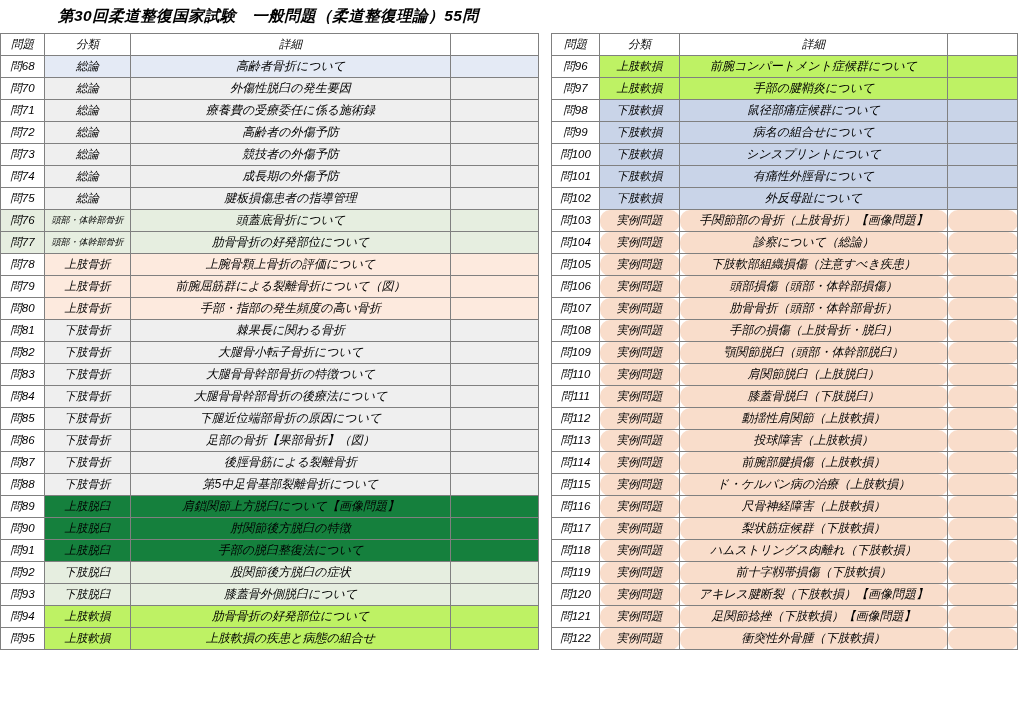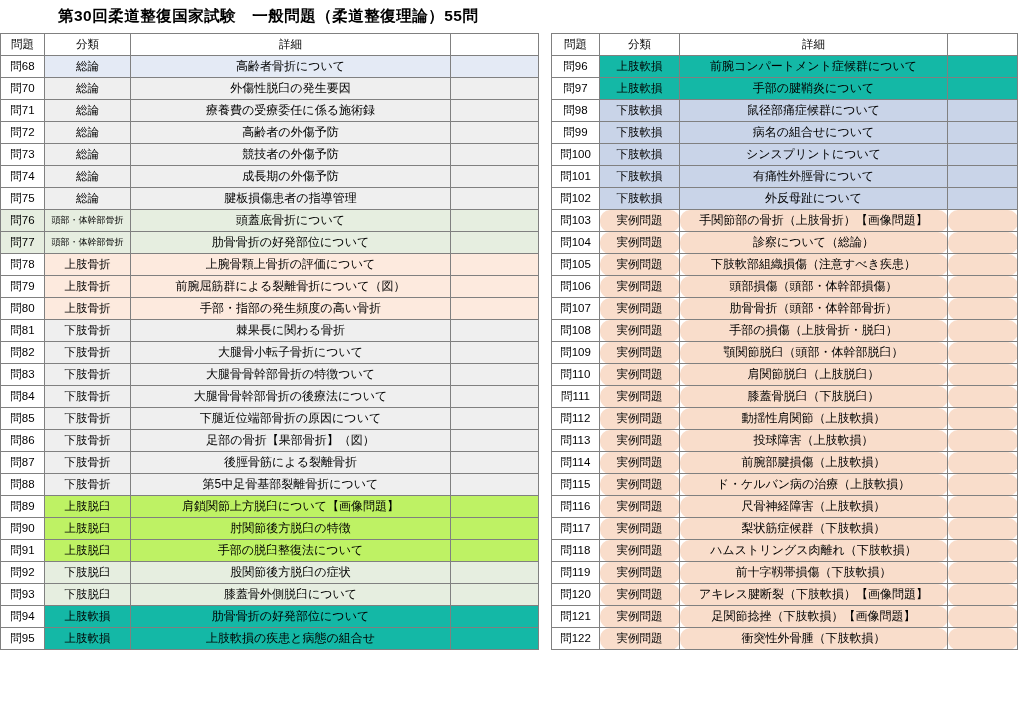--- a/index.html
+++ b/index.html
@@ -12,20 +12,21 @@
     height: 702px;
     font-family: "Liberation Sans", "DejaVu Sans", sans-serif;
     color: #000;
     overflow: hidden;
   }
   .page {
     position: relative;
     width: 891px;
     height: 702px;
     box-sizing: border-box;
+    font-style: italic;
   }
   .title {
     font-size: 15.5px;
     font-weight: bold;
     padding: 6px 0 6px 58px;
     letter-spacing: 0.5px;
     white-space: nowrap;
   }
   .tables {
     display: flex;
@@ -64,26 +65,26 @@
   .col-right col.c-no  { width: 48px; }
   .col-right col.c-cat { width: 80px; }
   .col-right col.c-det { width: 268px; }
   .col-right col.c-end { width: 70px; }
 
   td.no, td.cat { font-size: 11.5px; }
   td.det { font-size: 12px; font-weight: normal; }
   .bg-white   { background: #ffffff; }
   .bg-blue2   { background: #c9d4e8; }
   .bg-peach2  { background: #f9ddcb; border-radius: 10px; }
-  .bg-amber   { background: #14b8a6; }
+  .bg-amber   { background: #bef264; }
   .bg-lblue   { background: #e4eaf5; }
   .bg-lgray   { background: #efefef; }
   .bg-lgreen  { background: #e6eee0; margin-left: 46px; }
   .bg-lpeach  { background: #fdeade; margin-top: 22px; }
-  .bg-lcream  { background: #bef264; margin-left: 36px; }
+  .bg-lcream  { background: #15803d; margin-left: 36px; }
 </style>
 </head>
 <body>
 
 <div class="page">
 
   <div class="title">第30回柔道整復国家試験　一般問題（柔道整復理論）55問</div>
 
   <div class="tables">
 

